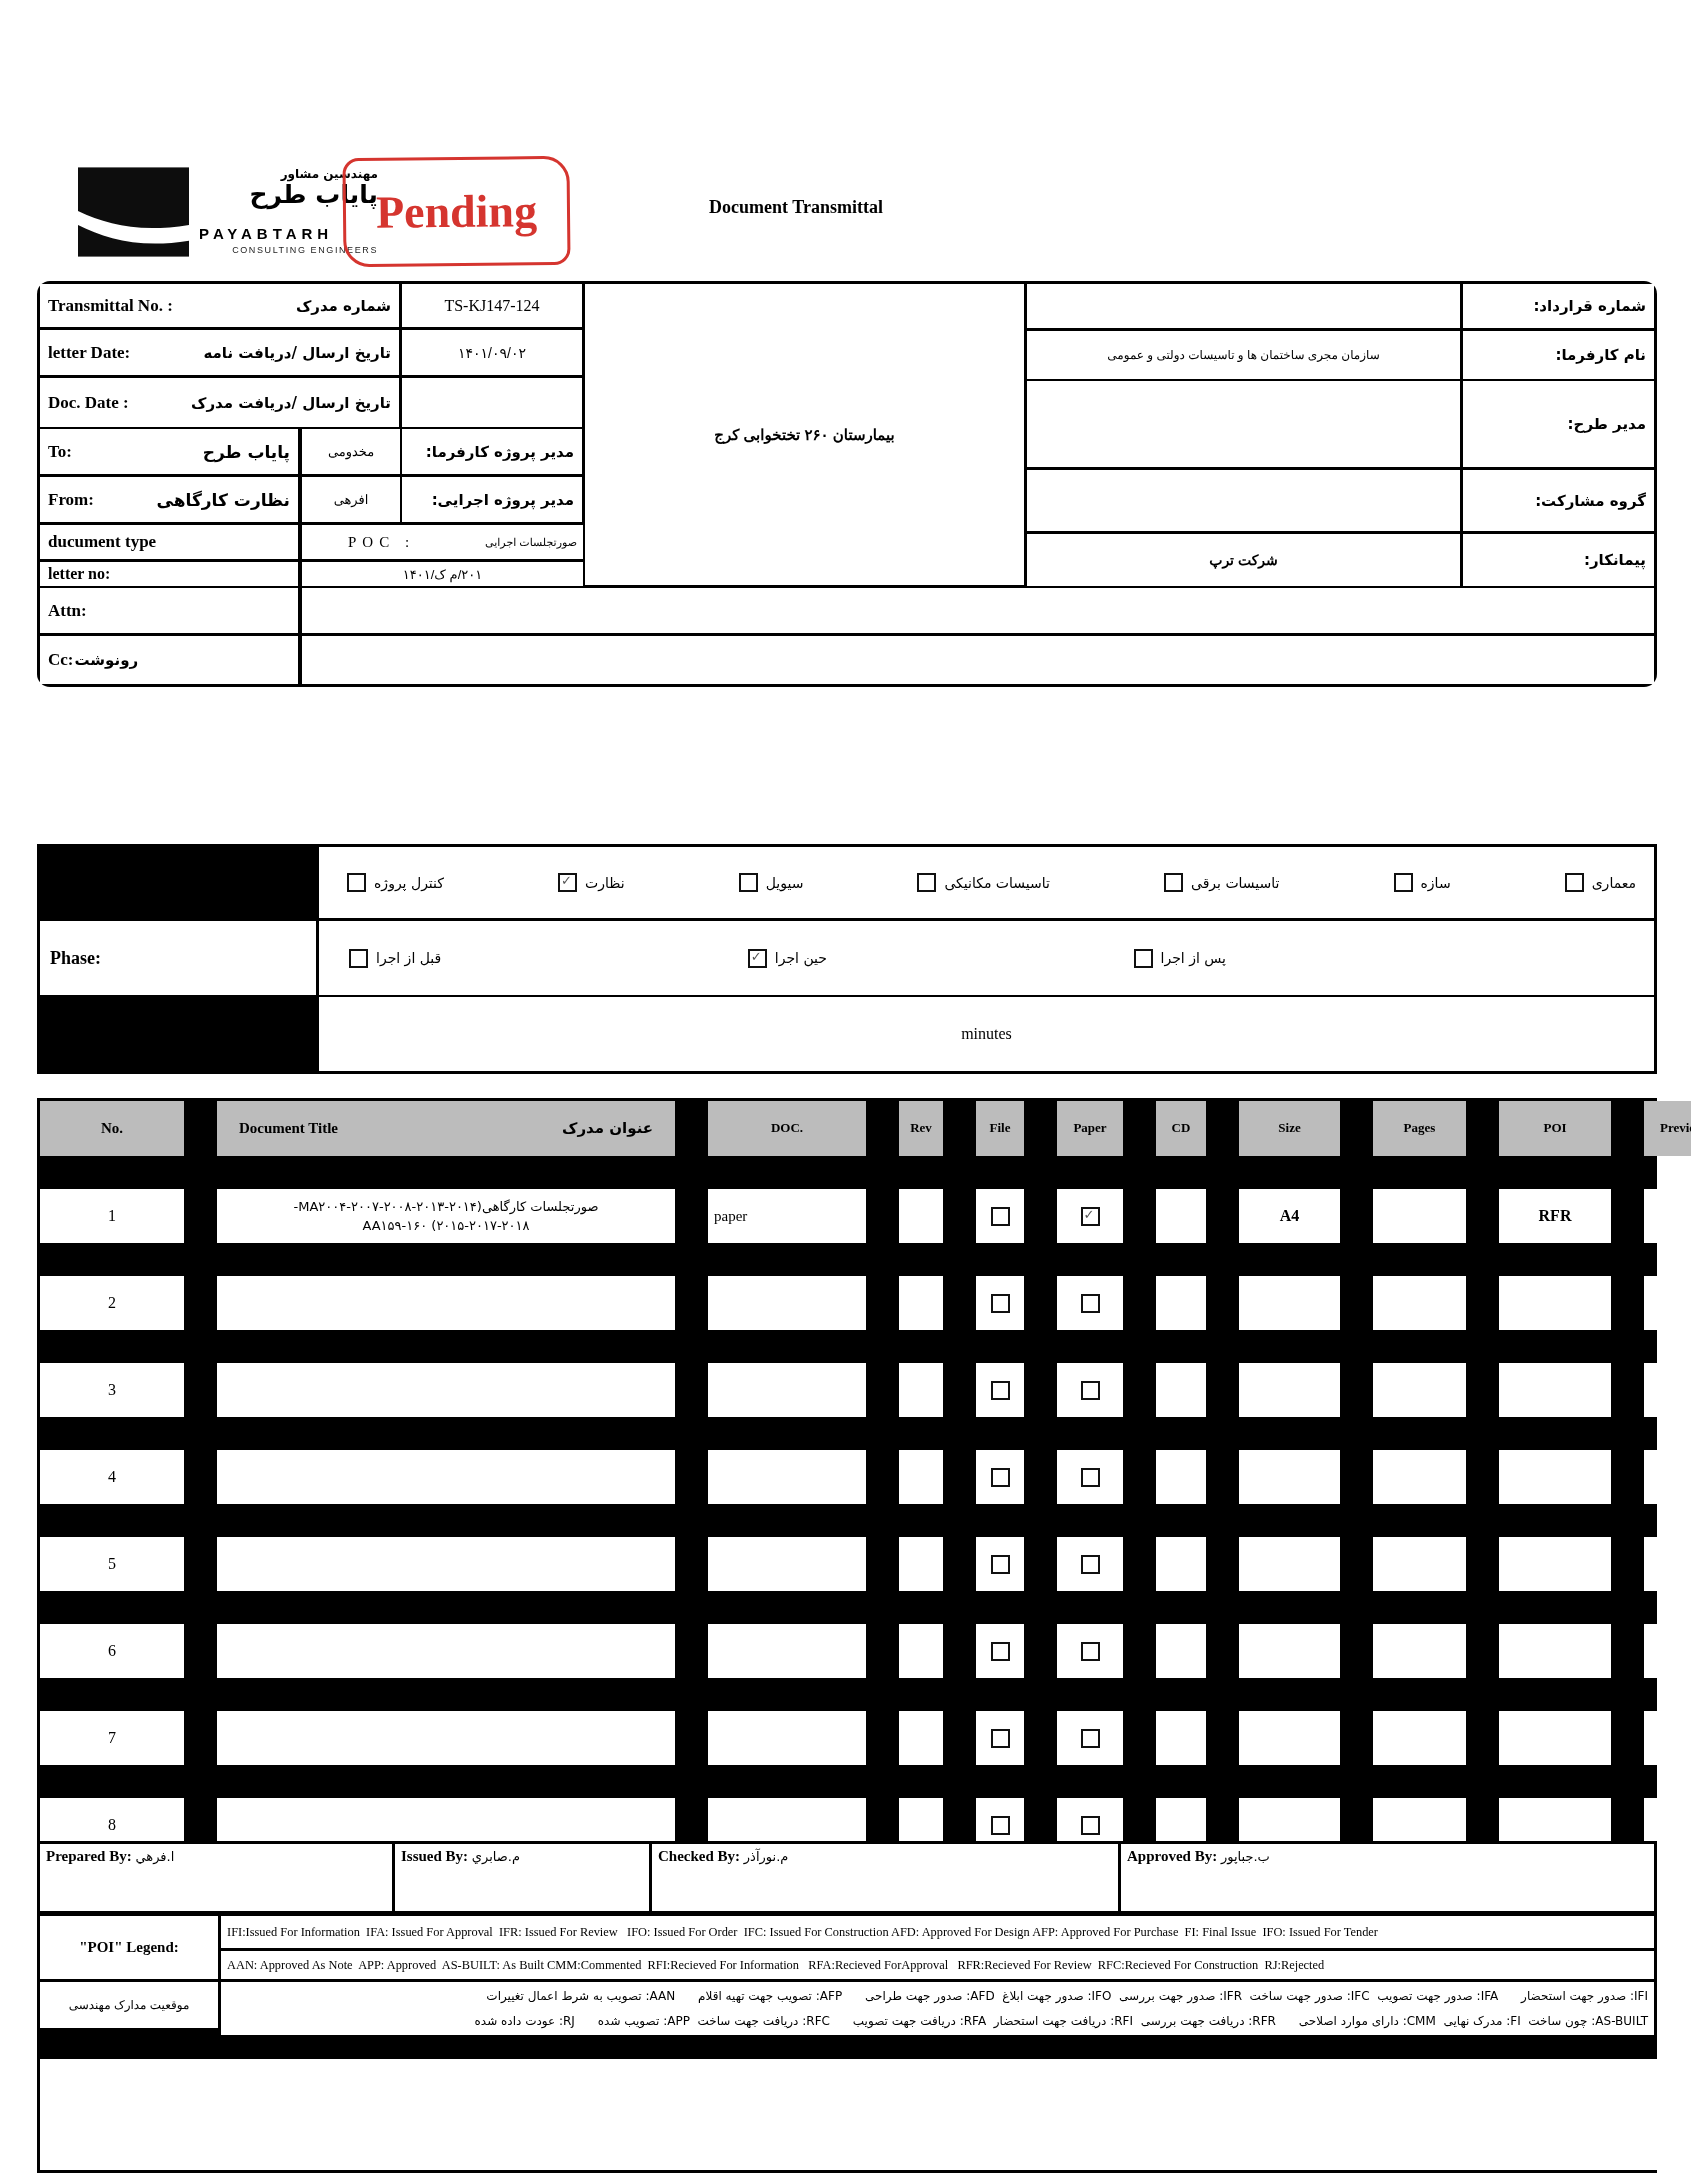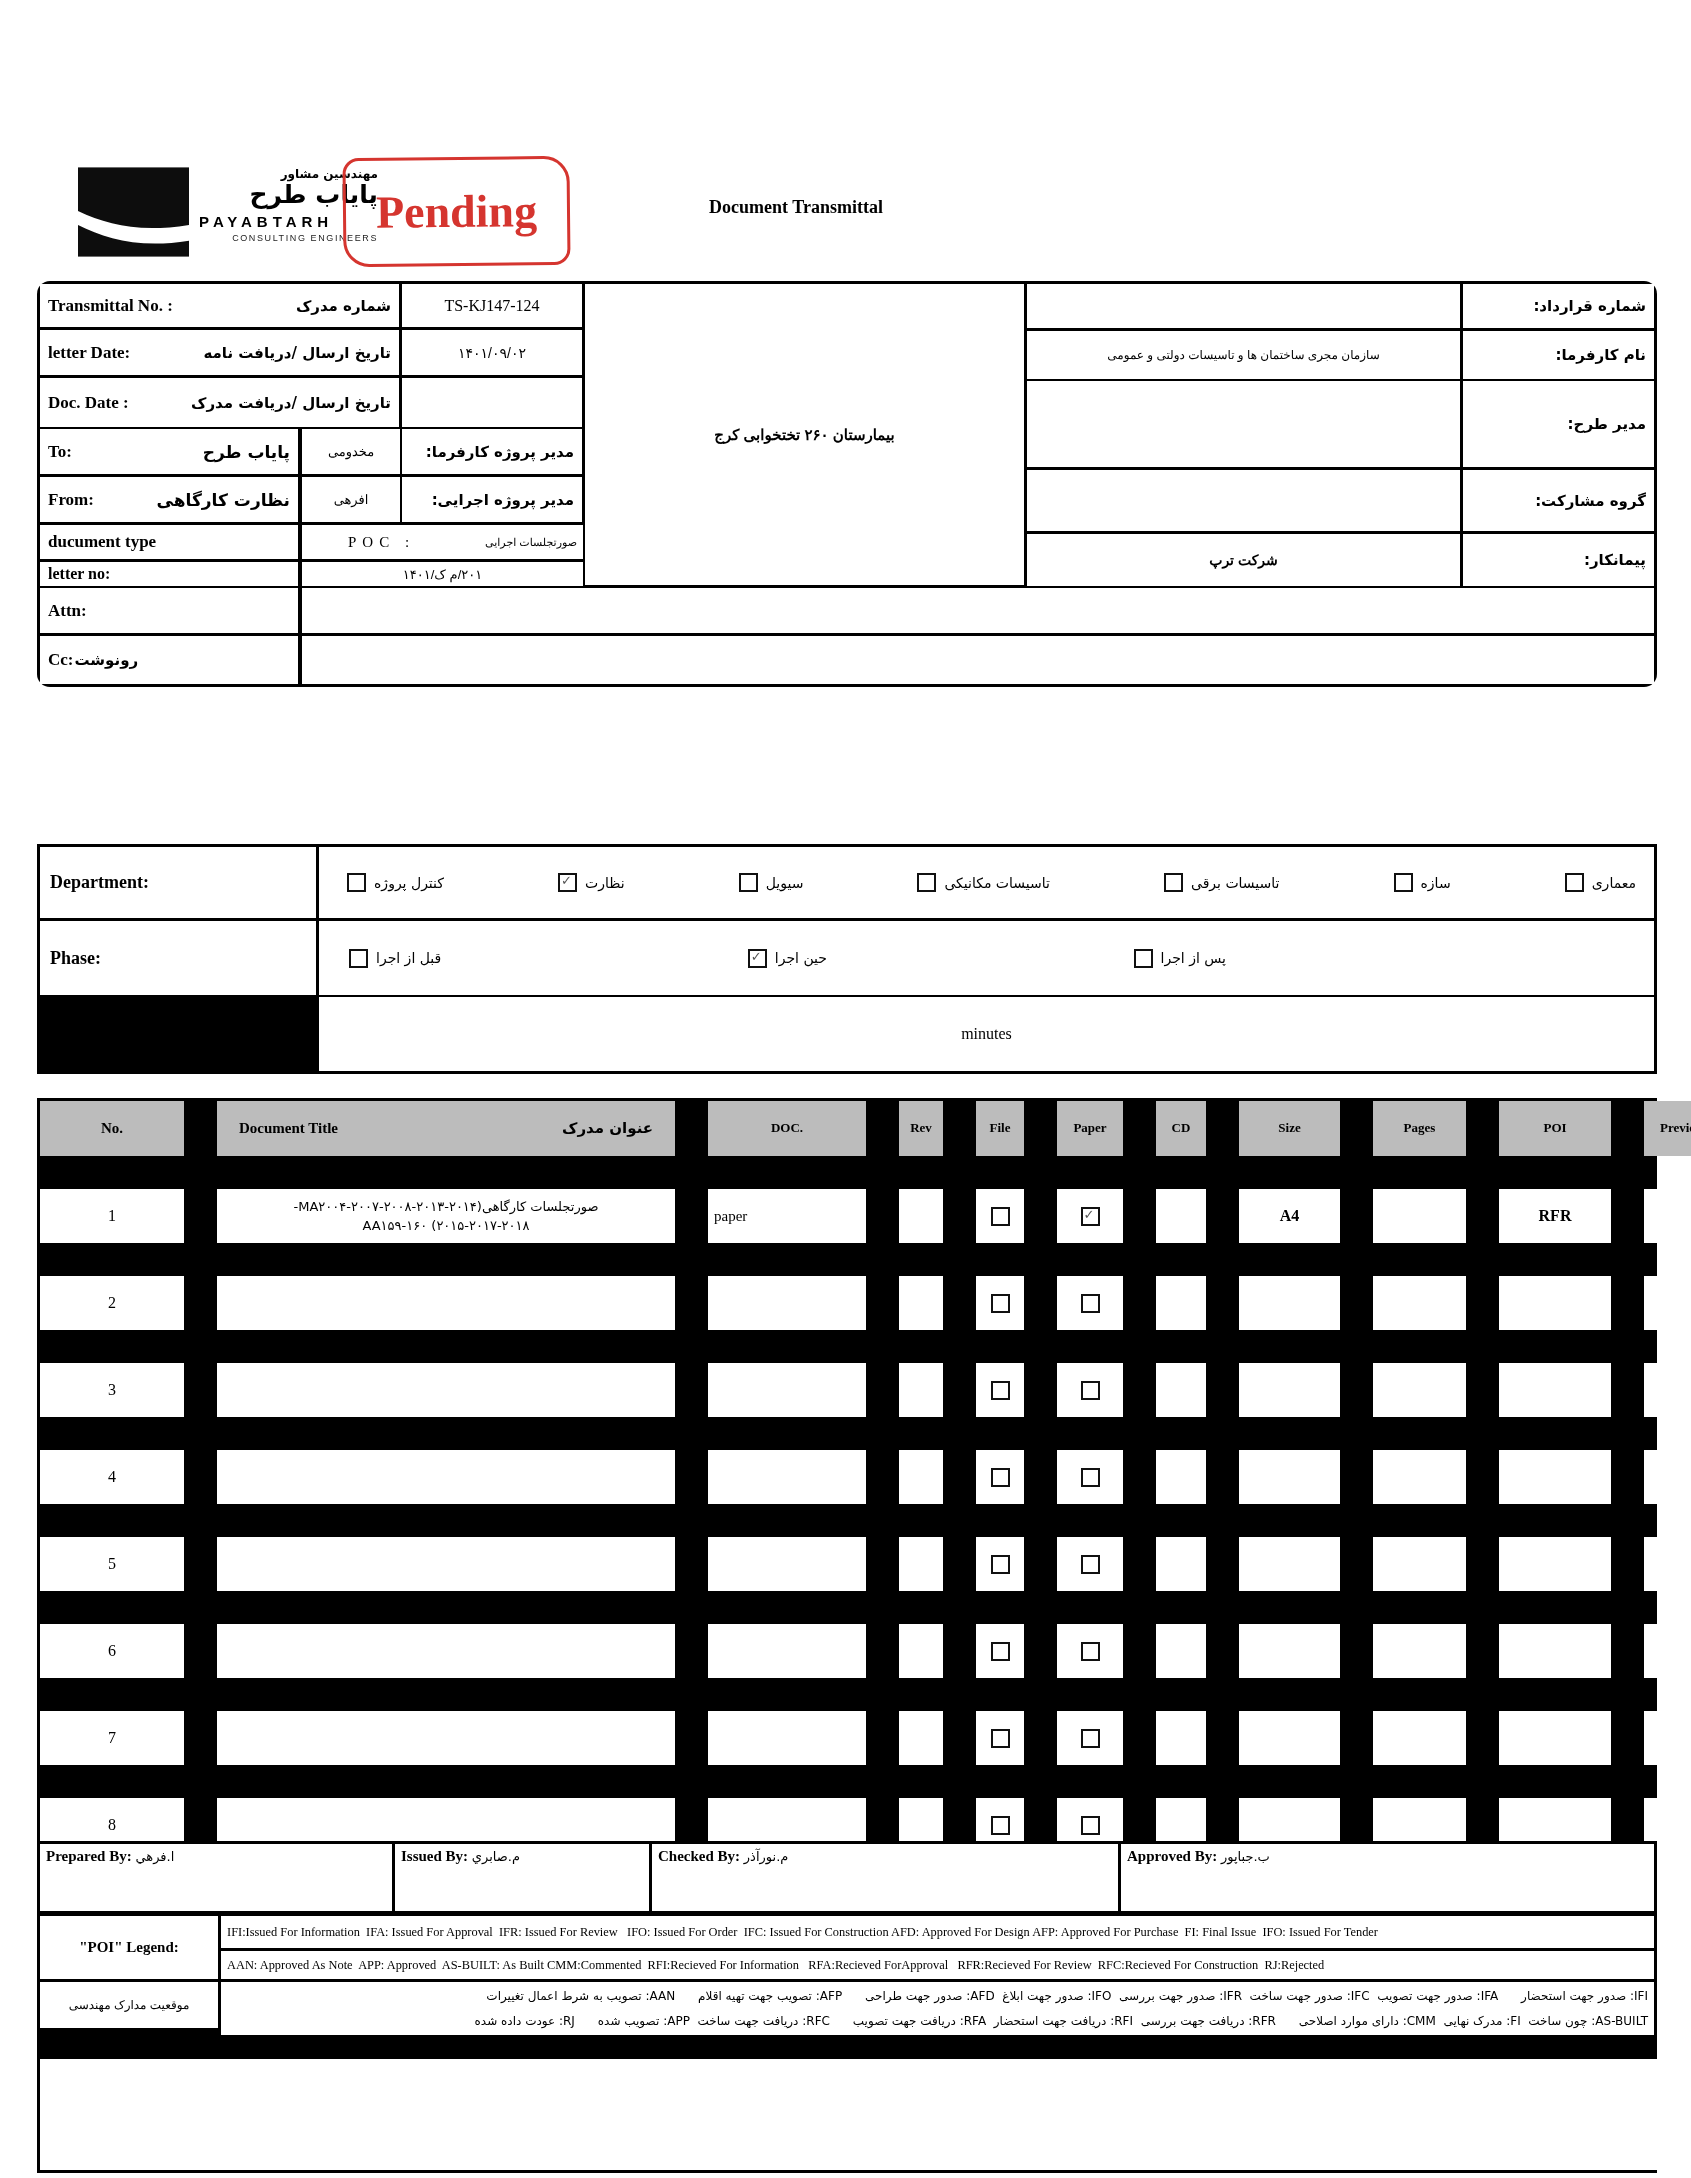--- a/index.html
+++ b/index.html
@@ -4,21 +4,21 @@
 <style>
   html,body{margin:0;padding:0;background:#fff;}
   .page{position:relative;width:1692px;height:2178px;background:#fff;overflow:hidden;
         font-family:"Liberation Serif",serif;color:#000;}
   
   .logo{position:absolute;left:78px;top:167px;display:flex;gap:10px;}
   .logo-mark{width:111px;height:90px;display:block;}
   .logo-text{width:179px;display:flex;flex-direction:column;font-family:"DejaVu Sans",sans-serif;}
   .logo-fa-small{font-size:12px;font-weight:bold;text-align:right;direction:rtl;padding-left:18px;}
   .logo-fa-large{font-size:25px;font-weight:bold;text-align:right;direction:rtl;line-height:1.1;padding-left:18px;}
-  .logo-en{font-family:"Liberation Sans",sans-serif;font-weight:bold;font-size:15px;letter-spacing:5px;margin-top:4px;}
+  .logo-en{font-family:"Liberation Sans",sans-serif;font-weight:bold;font-size:15px;letter-spacing:5px;margin-top:16px;}
   .logo-sub{font-family:"Liberation Sans",sans-serif;font-size:9px;letter-spacing:1.6px;color:#222;text-align:right;margin-top:3px;}
   
   .stamp{position:absolute;left:343px;top:157px;width:221px;height:103px;border:3.5px solid var(--red);
          border-radius:16px 26px 16px 26px;display:flex;align-items:center;justify-content:center;
          transform:rotate(-0.6deg);}
   .stamp span{font-family:"Liberation Serif",serif;font-weight:bold;font-size:46px;color:var(--red);}
   .doc-title{position:absolute;left:597px;top:197px;width:398px;text-align:center;
              font-weight:bold;font-size:18px;}
   
   .blk{position:absolute;background:#000;}
@@ -144,23 +144,20 @@
     <div class="c fa-right fa-bold" style="left:1426px;top:50px;width:191px;height:48px;">نام کارفرما:</div>
     <div class="c val-center" style="left:990px;top:100px;width:433px;height:86px;"></div>
     <div class="c fa-right fa-bold" style="left:1426px;top:100px;width:191px;height:86px;">مدیر طرح:</div>
     <div class="c val-center" style="left:990px;top:189px;width:433px;height:61px;"></div>
     <div class="c fa-right fa-bold" style="left:1426px;top:189px;width:191px;height:61px;">گروه مشارکت:</div>
     <div class="c val-center fa" style="left:990px;top:253px;width:433px;height:52px;font-weight:bold;font-size:14px;">شرکت ترپ</div>
     <div class="c fa-right fa-bold" style="left:1426px;top:253px;width:191px;height:52px;">پیمانکار:</div>
   </div>
 
   <div class="blk" style="left:37px;top:844px;width:1620px;height:230px;">
-    <div class="c" style="left:3px;top:3px;width:276px;height:71px;display:flex;align-items:center;padding:0 10px;">
-      <span class="en-label" style="font-size:18px;">Department:</span>
-    </div>
     <div class="c" id="dept-options" style="left:282px;top:3px;width:1335px;height:71px;display:flex;direction:rtl;align-items:center;justify-content:space-between;padding:0 18px 0 28px;">
         <span class="opt">
           <span>معماری</span>
           <span class="cb"></span>
         </span>
         <span class="opt">
           <span>سازه</span>
           <span class="cb"></span>
         </span>
         <span class="opt">

